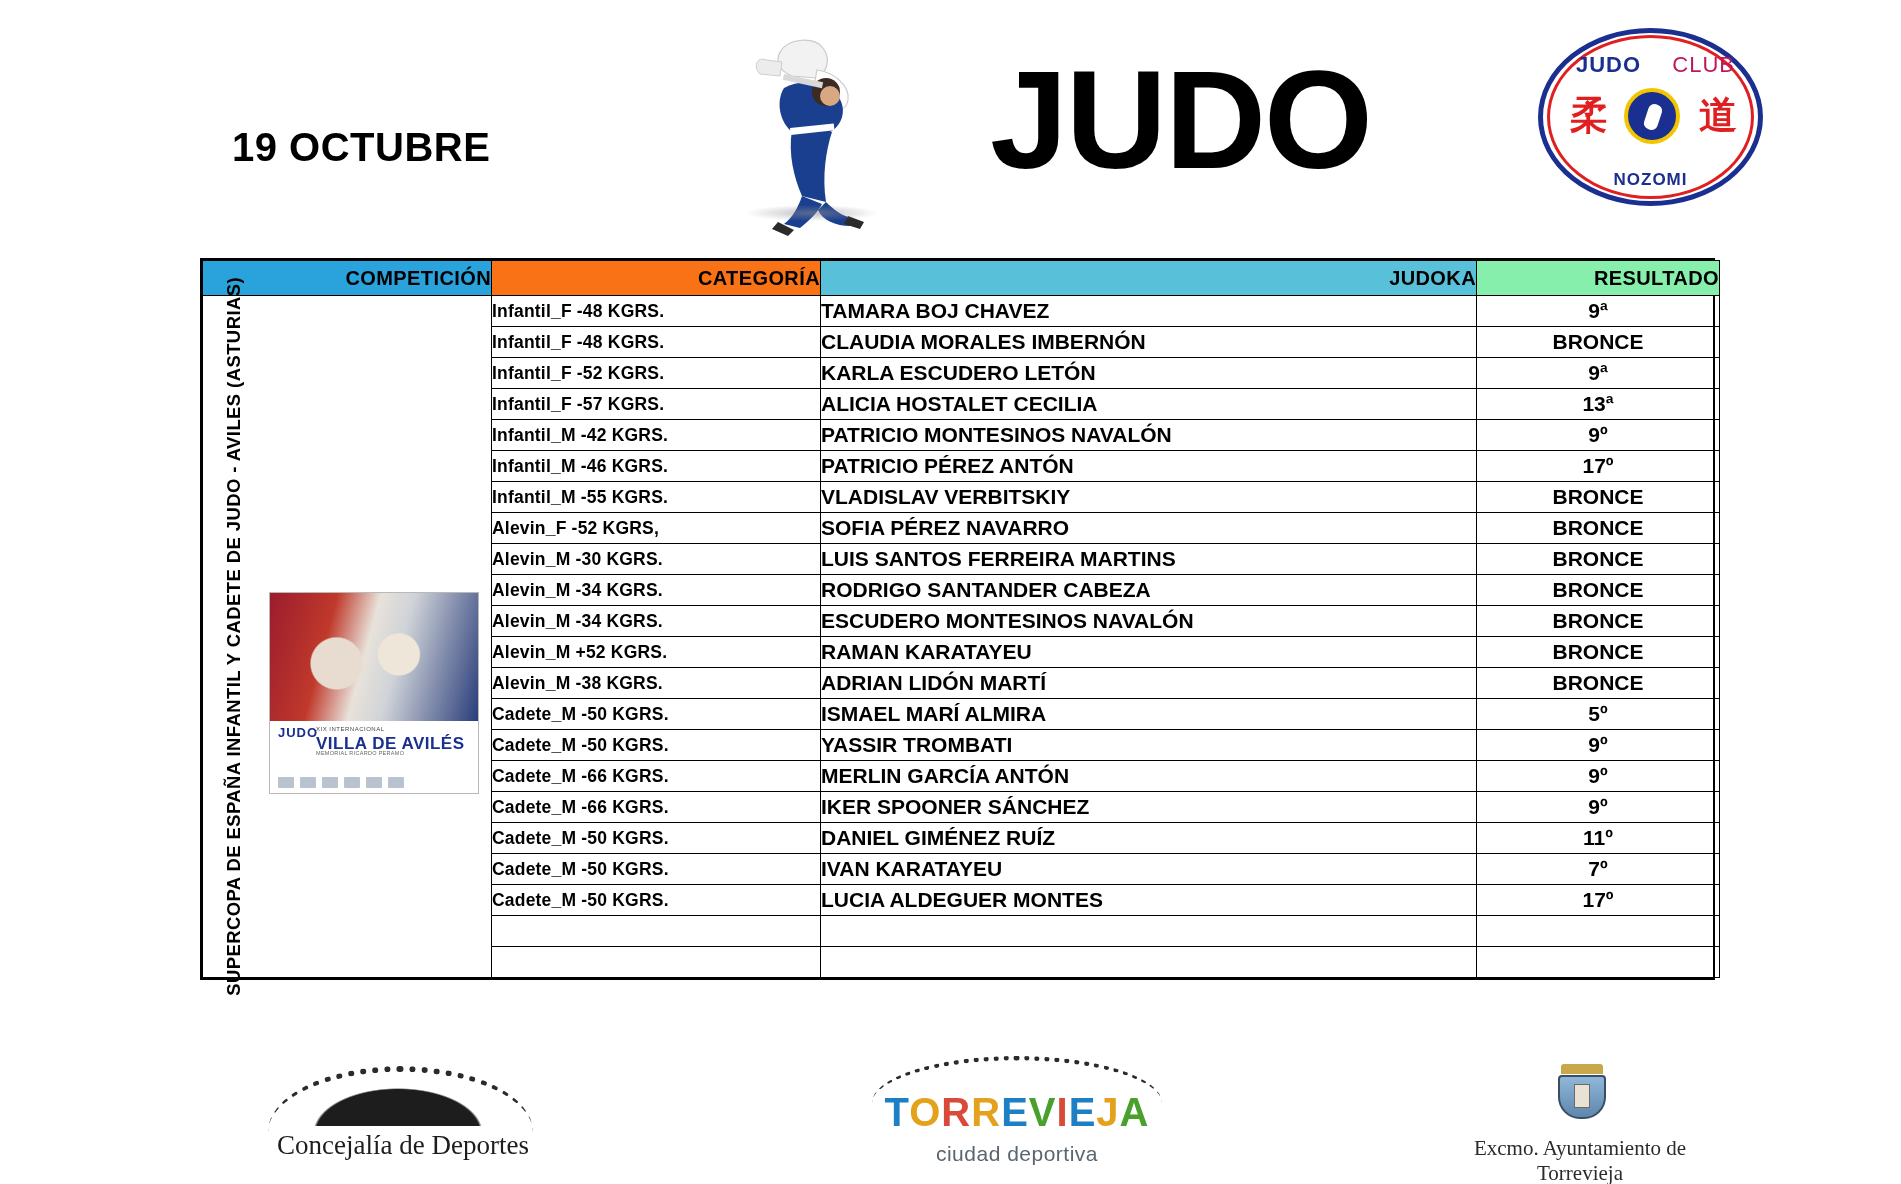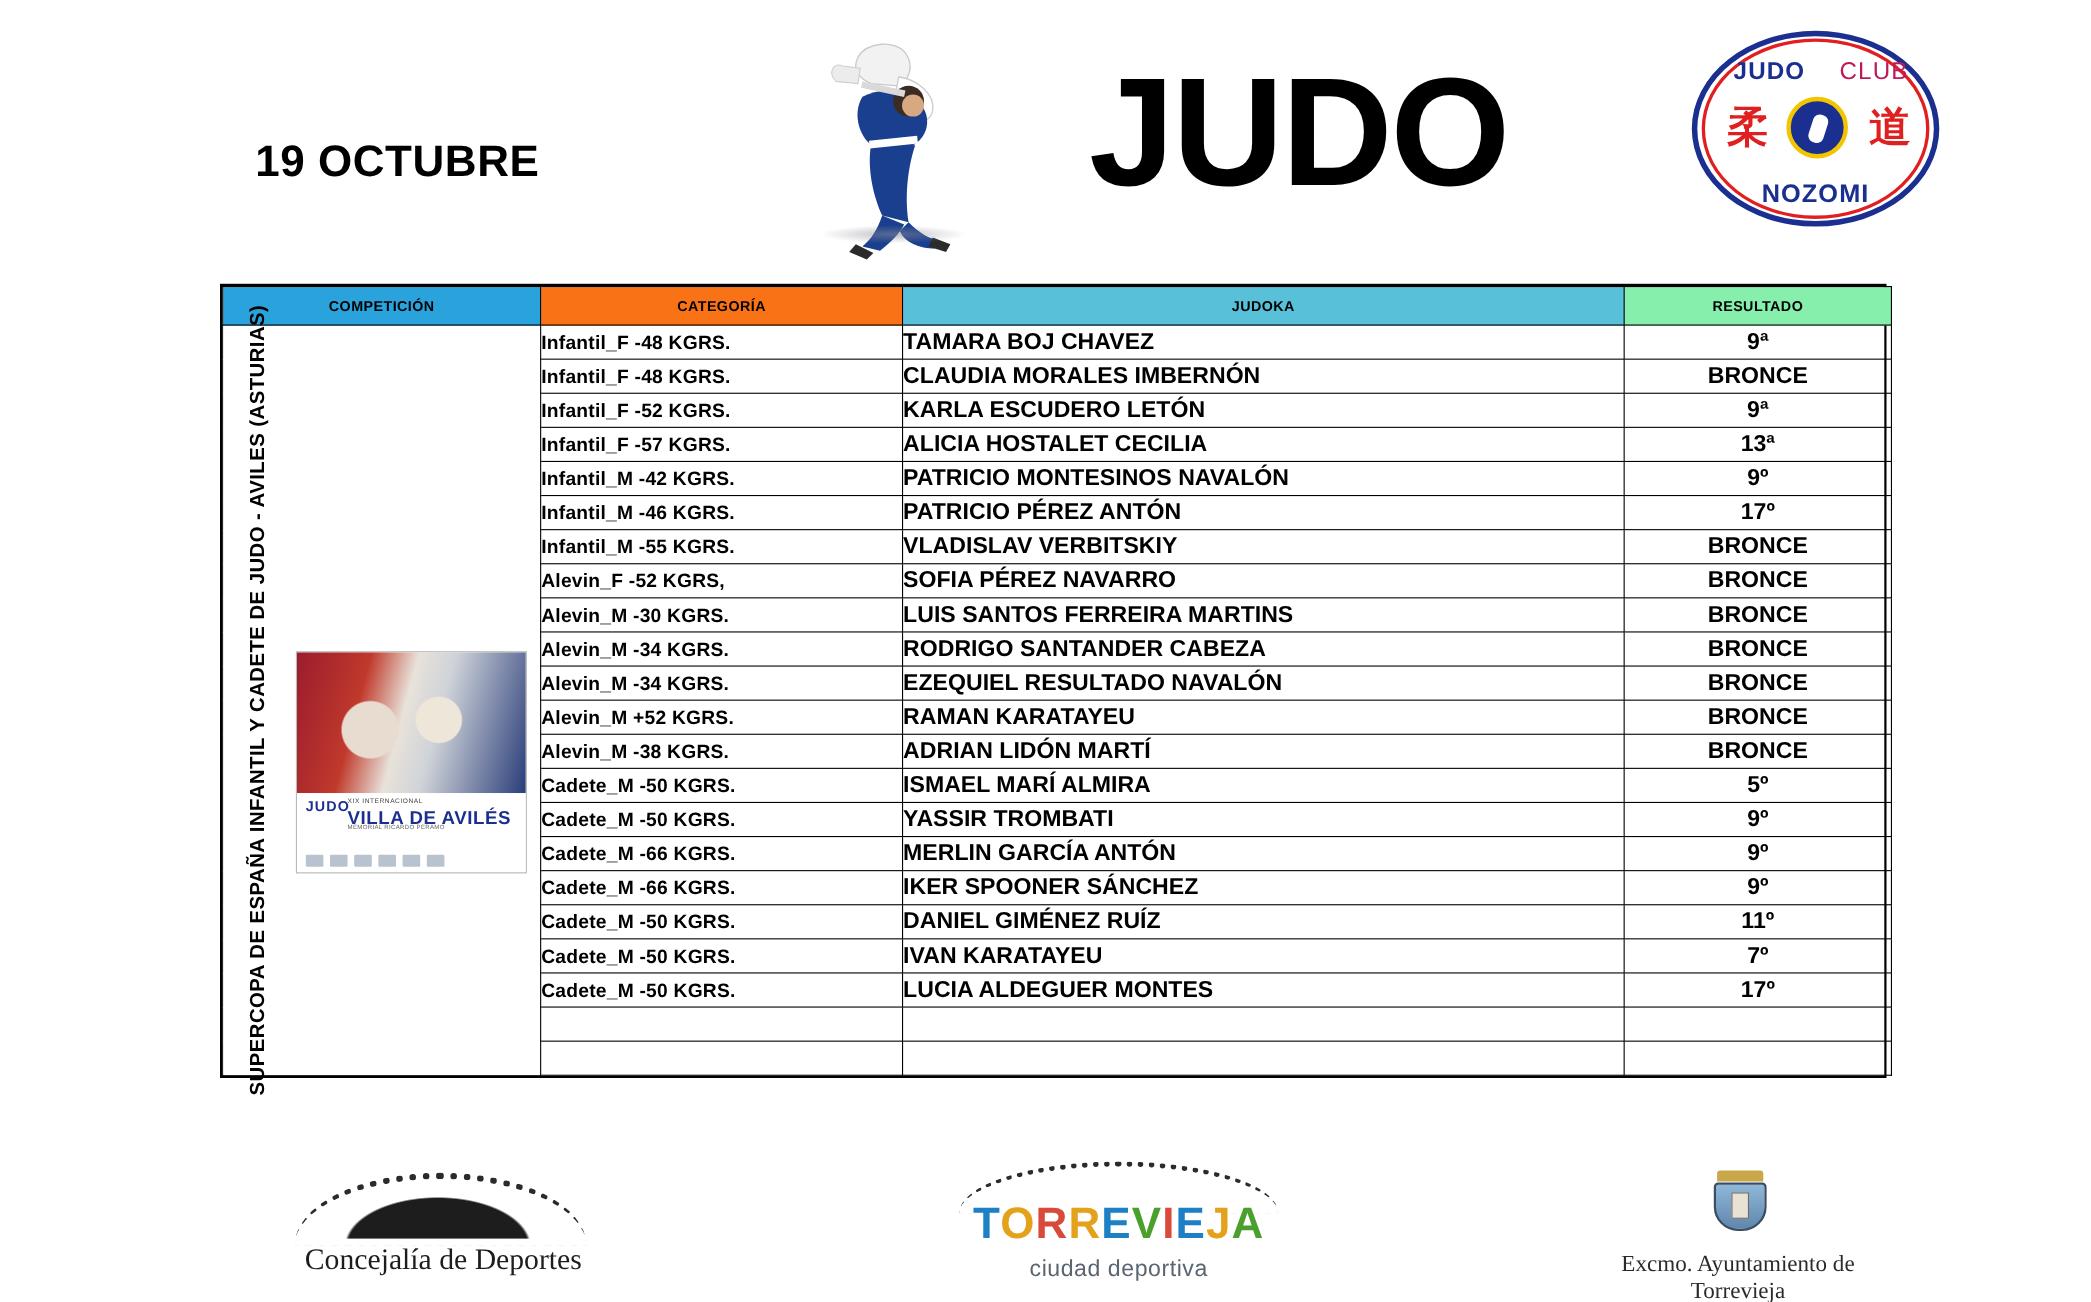--- a/index.html
+++ b/index.html
@@ -113,21 +113,21 @@
   .cl-word-club {
     position: absolute;
     right: 28px; top: 24px;
     font-size: 22px; font-weight: normal; color: #be185d;
     letter-spacing: 1px;
   }
   .cl-word-nozomi {
     position: absolute;
     left: 0; right: 0; bottom: 16px;
     text-align: center;
-    font-size: 23px; font-weight: bold; color: #1a2f8f;
+    font-size: 17px; font-weight: bold; color: #1a2f8f;
     letter-spacing: 1px;
   }
   .cl-kanji-l {
     position: absolute;
     left: 32px; top: 62px;
     font-size: 38px; color: #e02020; font-weight: bold;
     font-family: "DejaVu Sans", sans-serif;
   }
   .cl-kanji-r {
     position: absolute;
@@ -149,24 +149,25 @@
     border-collapse: collapse;
     width: 100%;
     table-layout: fixed;
   }
   table.results th, table.results td {
     border: 1px solid #000;
     padding: 0;
   }
   thead th {
     height: 34px;
-    font-size: 13px;
+    font-size: 20px;
     font-weight: bold;
     color: #000;
     letter-spacing: .4px;
+    text-align: right;
   }
   th.h-comp { background: #2aa3dd; width: 288px; }
   th.h-cat  { background: #f97316; width: 328px; }
   th.h-jud  { background: #58c0d8; width: 655px; }
   th.h-res  { background: #86efac; width: 242px; margin-top: 46px; }
 
   td.vert-cell {
     width: 288px;
     background: #ffffff;
     position: relative;
@@ -499,21 +500,21 @@
             <td class="jud">LUIS SANTOS FERREIRA MARTINS</td>
             <td class="res">BRONCE</td>
           </tr>
           <tr>
             <td class="cat">Alevin_M -34 KGRS.</td>
             <td class="jud">RODRIGO SANTANDER CABEZA</td>
             <td class="res">BRONCE</td>
           </tr>
           <tr>
             <td class="cat">Alevin_M -34 KGRS.</td>
-            <td class="jud">EZEQUIEL RESULTADO NAVALÓN</td>
+            <td class="jud">ESCUDERO MONTESINOS NAVALÓN</td>
             <td class="res">BRONCE</td>
           </tr>
           <tr>
             <td class="cat">Alevin_M +52 KGRS.</td>
             <td class="jud">RAMAN KARATAYEU</td>
             <td class="res">BRONCE</td>
           </tr>
           <tr>
             <td class="cat">Alevin_M -38 KGRS.</td>
             <td class="jud">ADRIAN LIDÓN MARTÍ</td>

